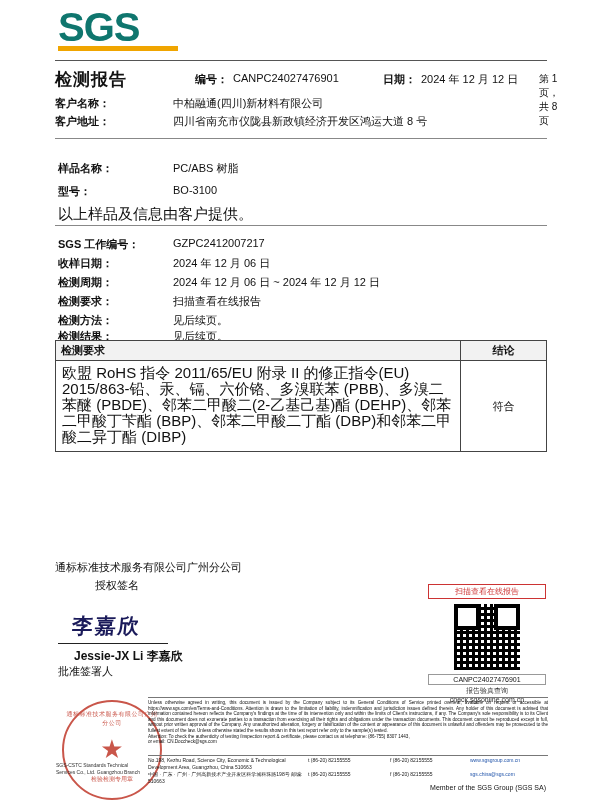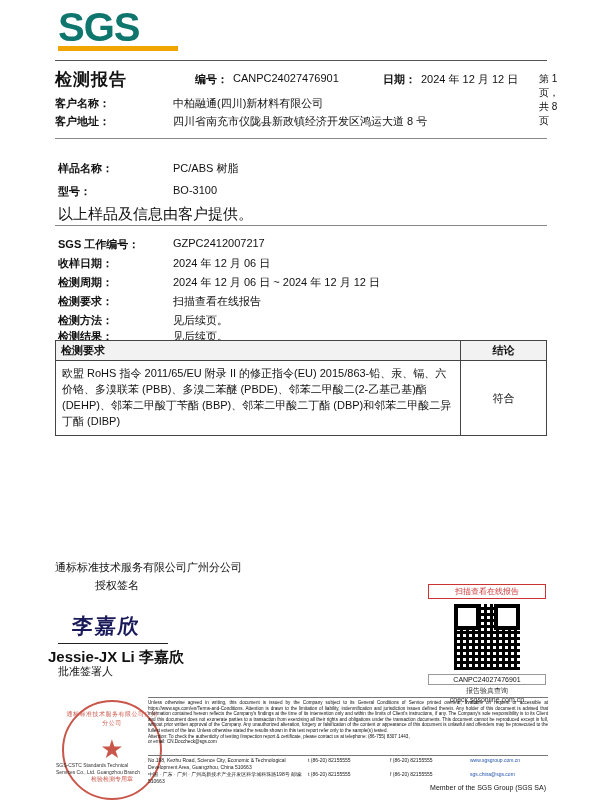--- a/index.html
+++ b/index.html
@@ -168,21 +168,21 @@
     text-align: center;
     box-sizing: border-box;
   }
   .tbl .tbody {
     display: flex;
     min-height: 72px;
   }
   .tbl .td-req {
     flex: 1 1 auto;
     padding: 4px 6px 6px 6px;
-    font-size: 11px;
+    font-size: 15px;
     line-height: 16px;
     border-right: 1px solid #444;
     box-sizing: border-box;
   }
   .tbl .td-res {
     width: 85px;
     flex: 0 0 85px;
     font-size: 11px;
     text-align: center;
     box-sizing: border-box;
@@ -218,23 +218,23 @@
   }
   .sig-underline {
     position: absolute;
     left: 58px;
     top: 643px;
     width: 110px;
     border-top: 1px solid #222;
   }
   .sig-name {
     position: absolute;
-    left: 48px;
+    left: 74px;
     top: 648px;
-    font-size: 15px;
+    font-size: 12px;
     font-weight: bold;
   }
   .sig-role {
     position: absolute;
     left: 58px;
     top: 664px;
     font-size: 11px;
   }
 
   

